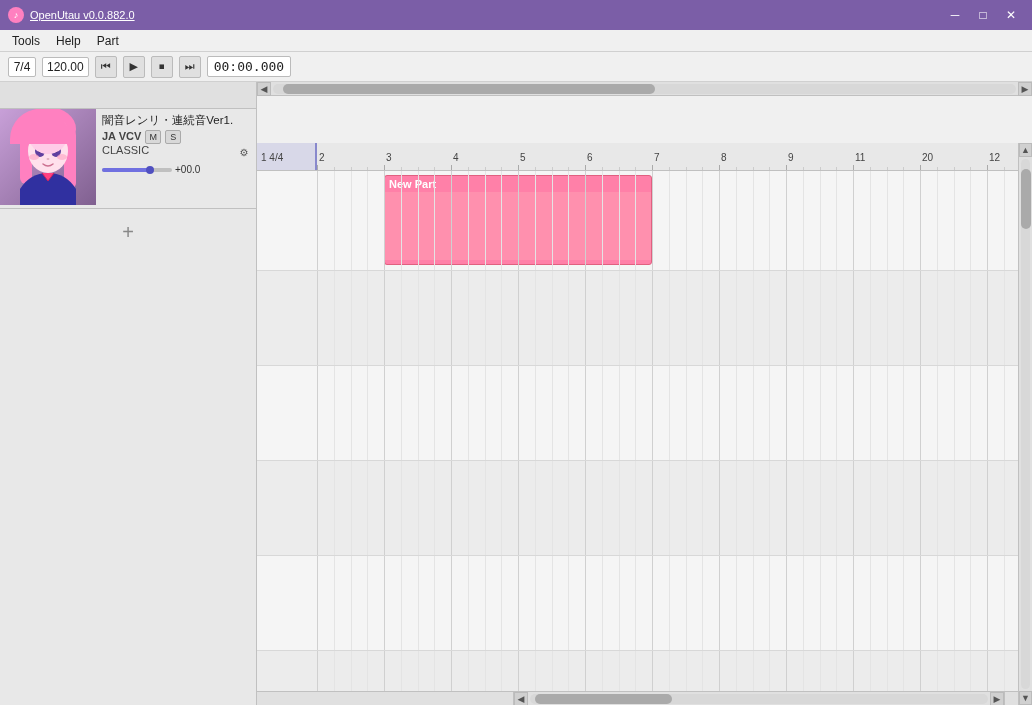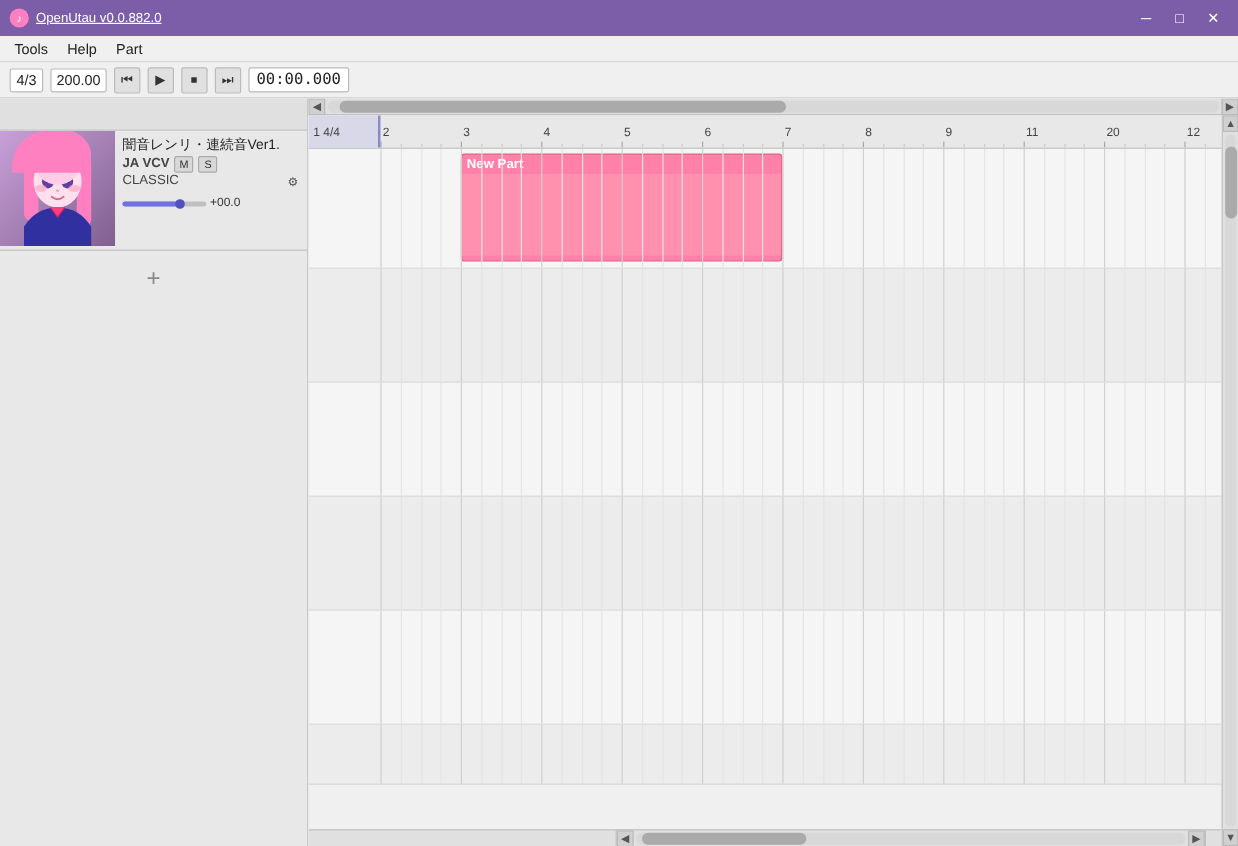--- a/index.html
+++ b/index.html
@@ -506,20 +506,21 @@
     }
     .bottom-right-corner {
       width: 14px;
       border-left: 1px solid #c0c0c0;
     }
 
     .arrange-content {
       display: flex;
       flex: 1;
       overflow: hidden;
+      margin-top: 47px;
     }
     .arrange-inner {
       flex: 1;
       display: flex;
       flex-direction: column;
       overflow: hidden;
     }
   </style>
 </head>
 <body>
@@ -538,22 +539,22 @@
   </div>
 </div>
 
 <div class="menu-bar">
   <span class="menu-item">Tools</span>
   <span class="menu-item">Help</span>
   <span class="menu-item">Part</span>
 </div>
 
 <div class="transport-bar">
-  <div class="time-sig">4/3</div>
-  <div class="bpm-display">200.00</div>
+  <div class="time-sig">7/4</div>
+  <div class="bpm-display">120.00</div>
   <button class="transport-btn">⏮</button>
   <button class="transport-btn">▶</button>
   <button class="transport-btn">⏹</button>
   <button class="transport-btn">⏭</button>
   <div class="time-display">00:00.000</div>
 </div>
 
 <div class="main-area">
 
   <div class="track-panel">

